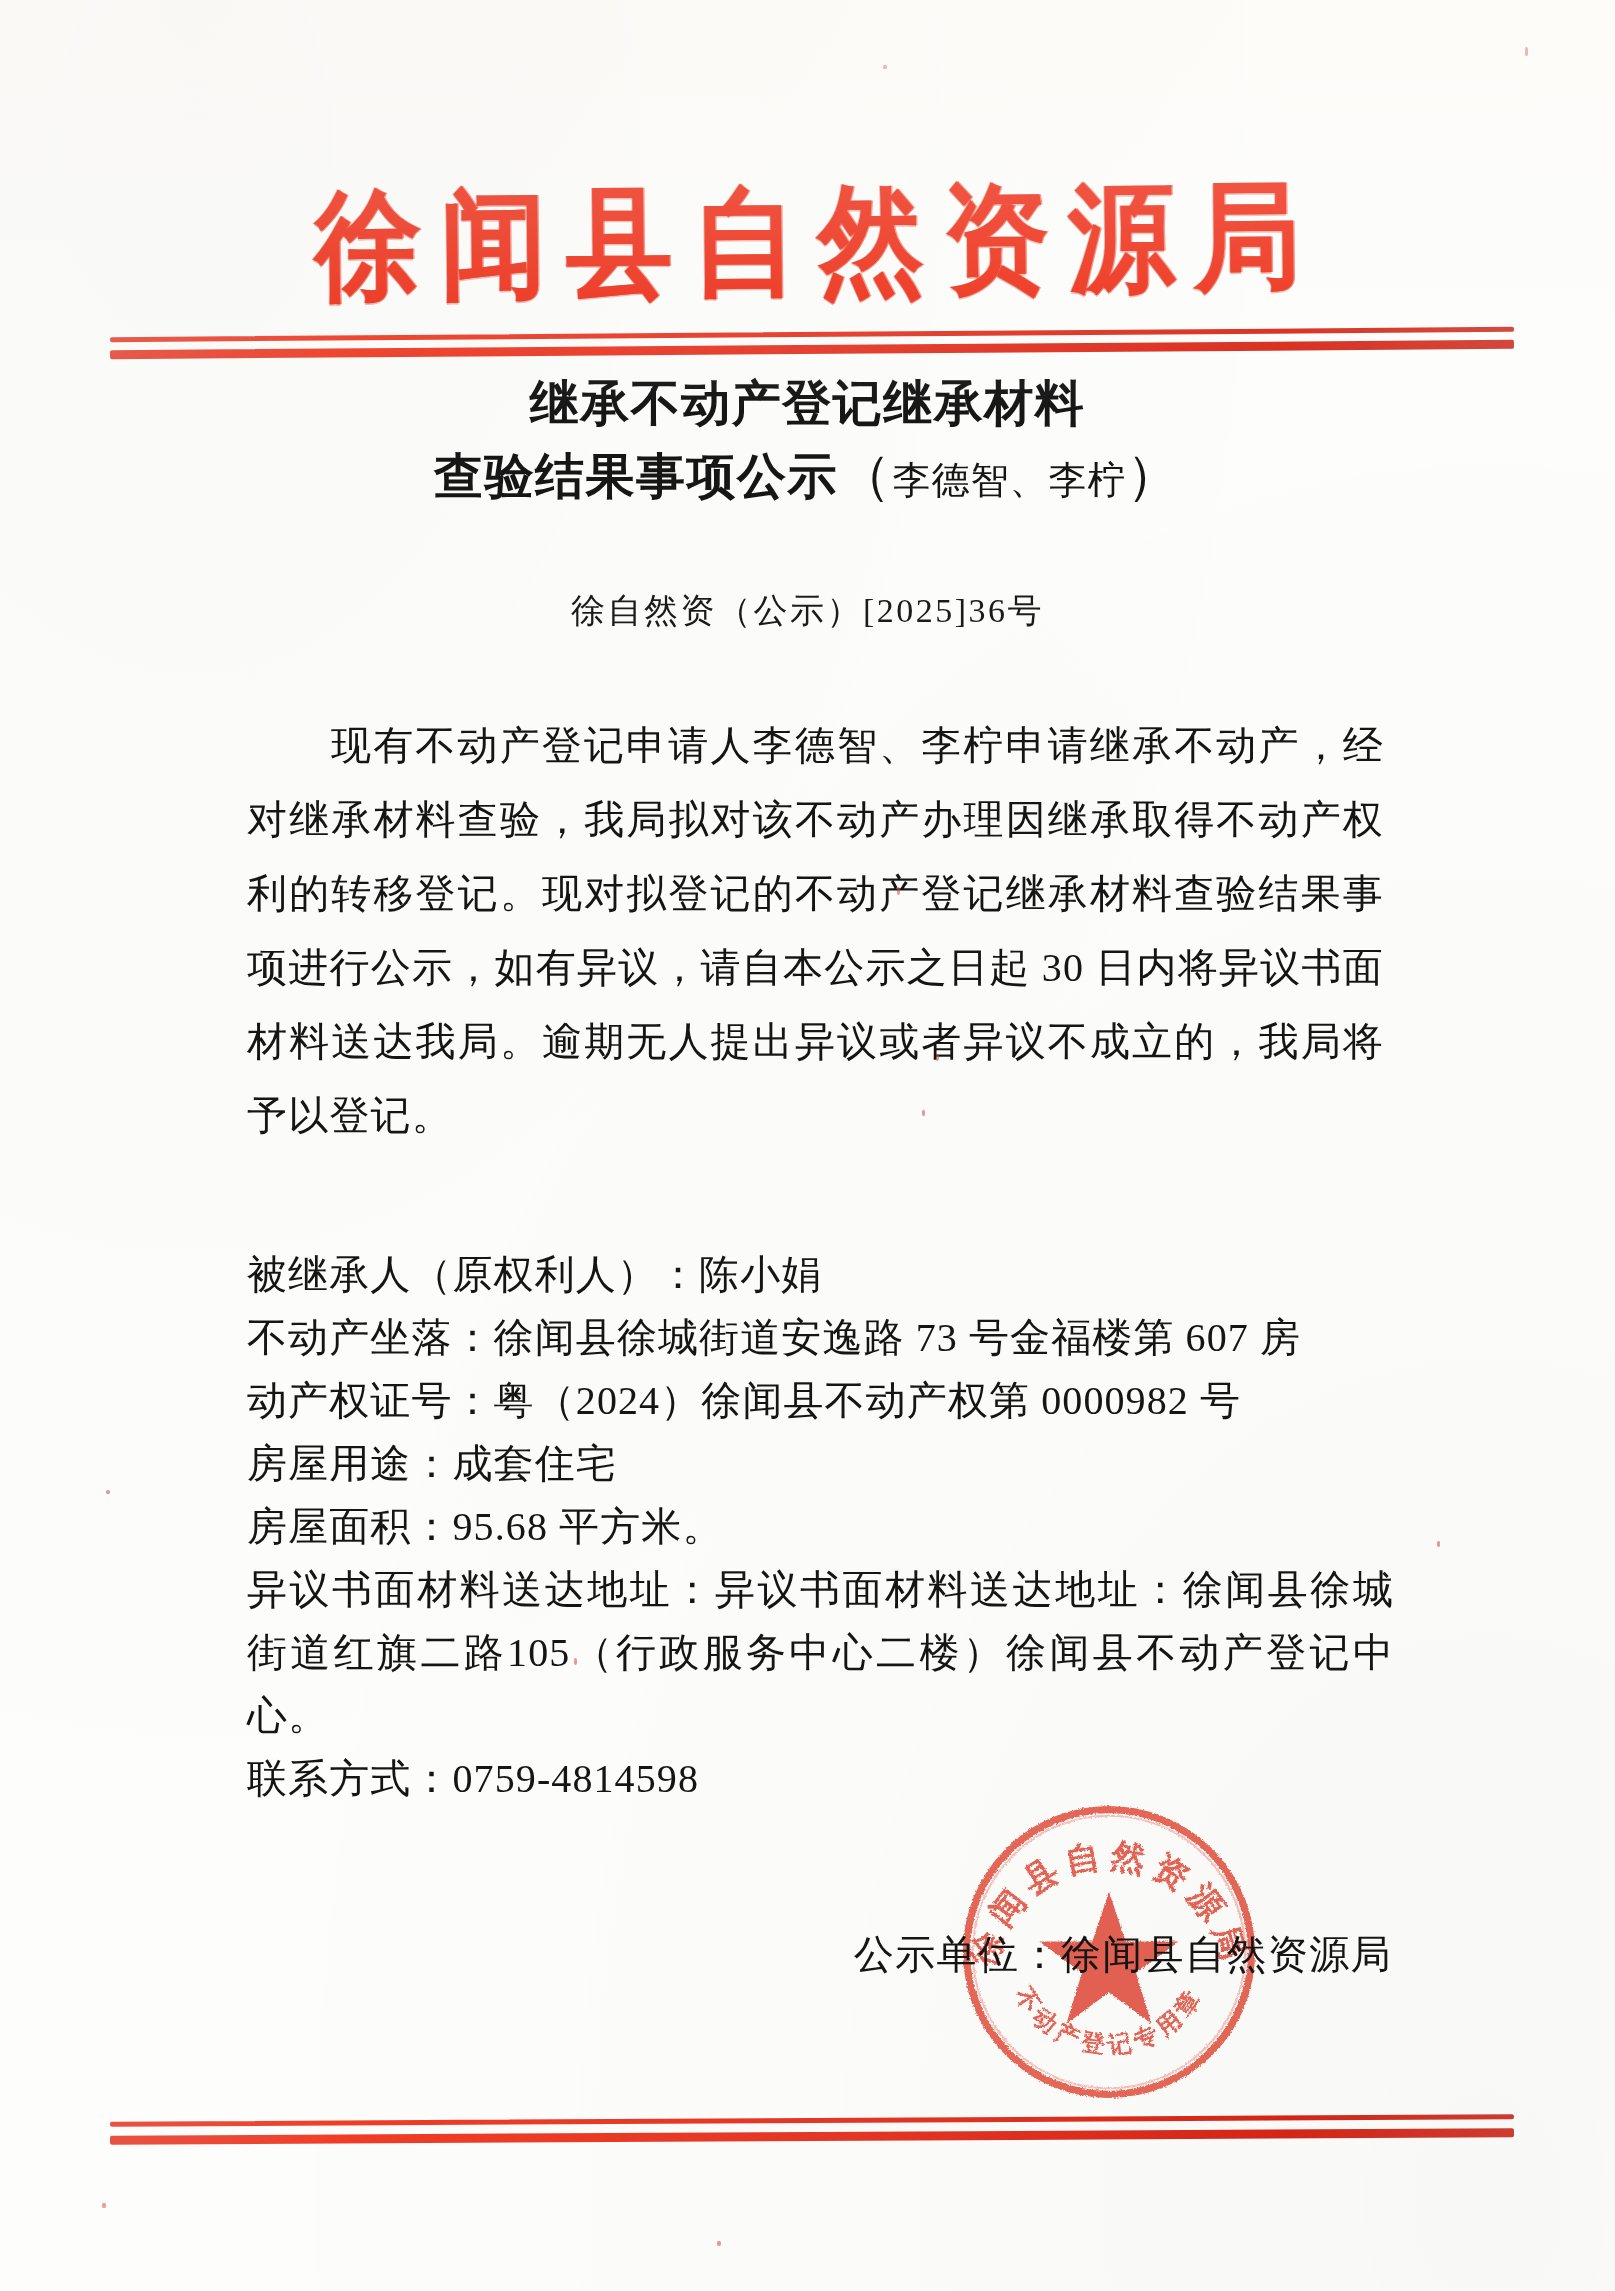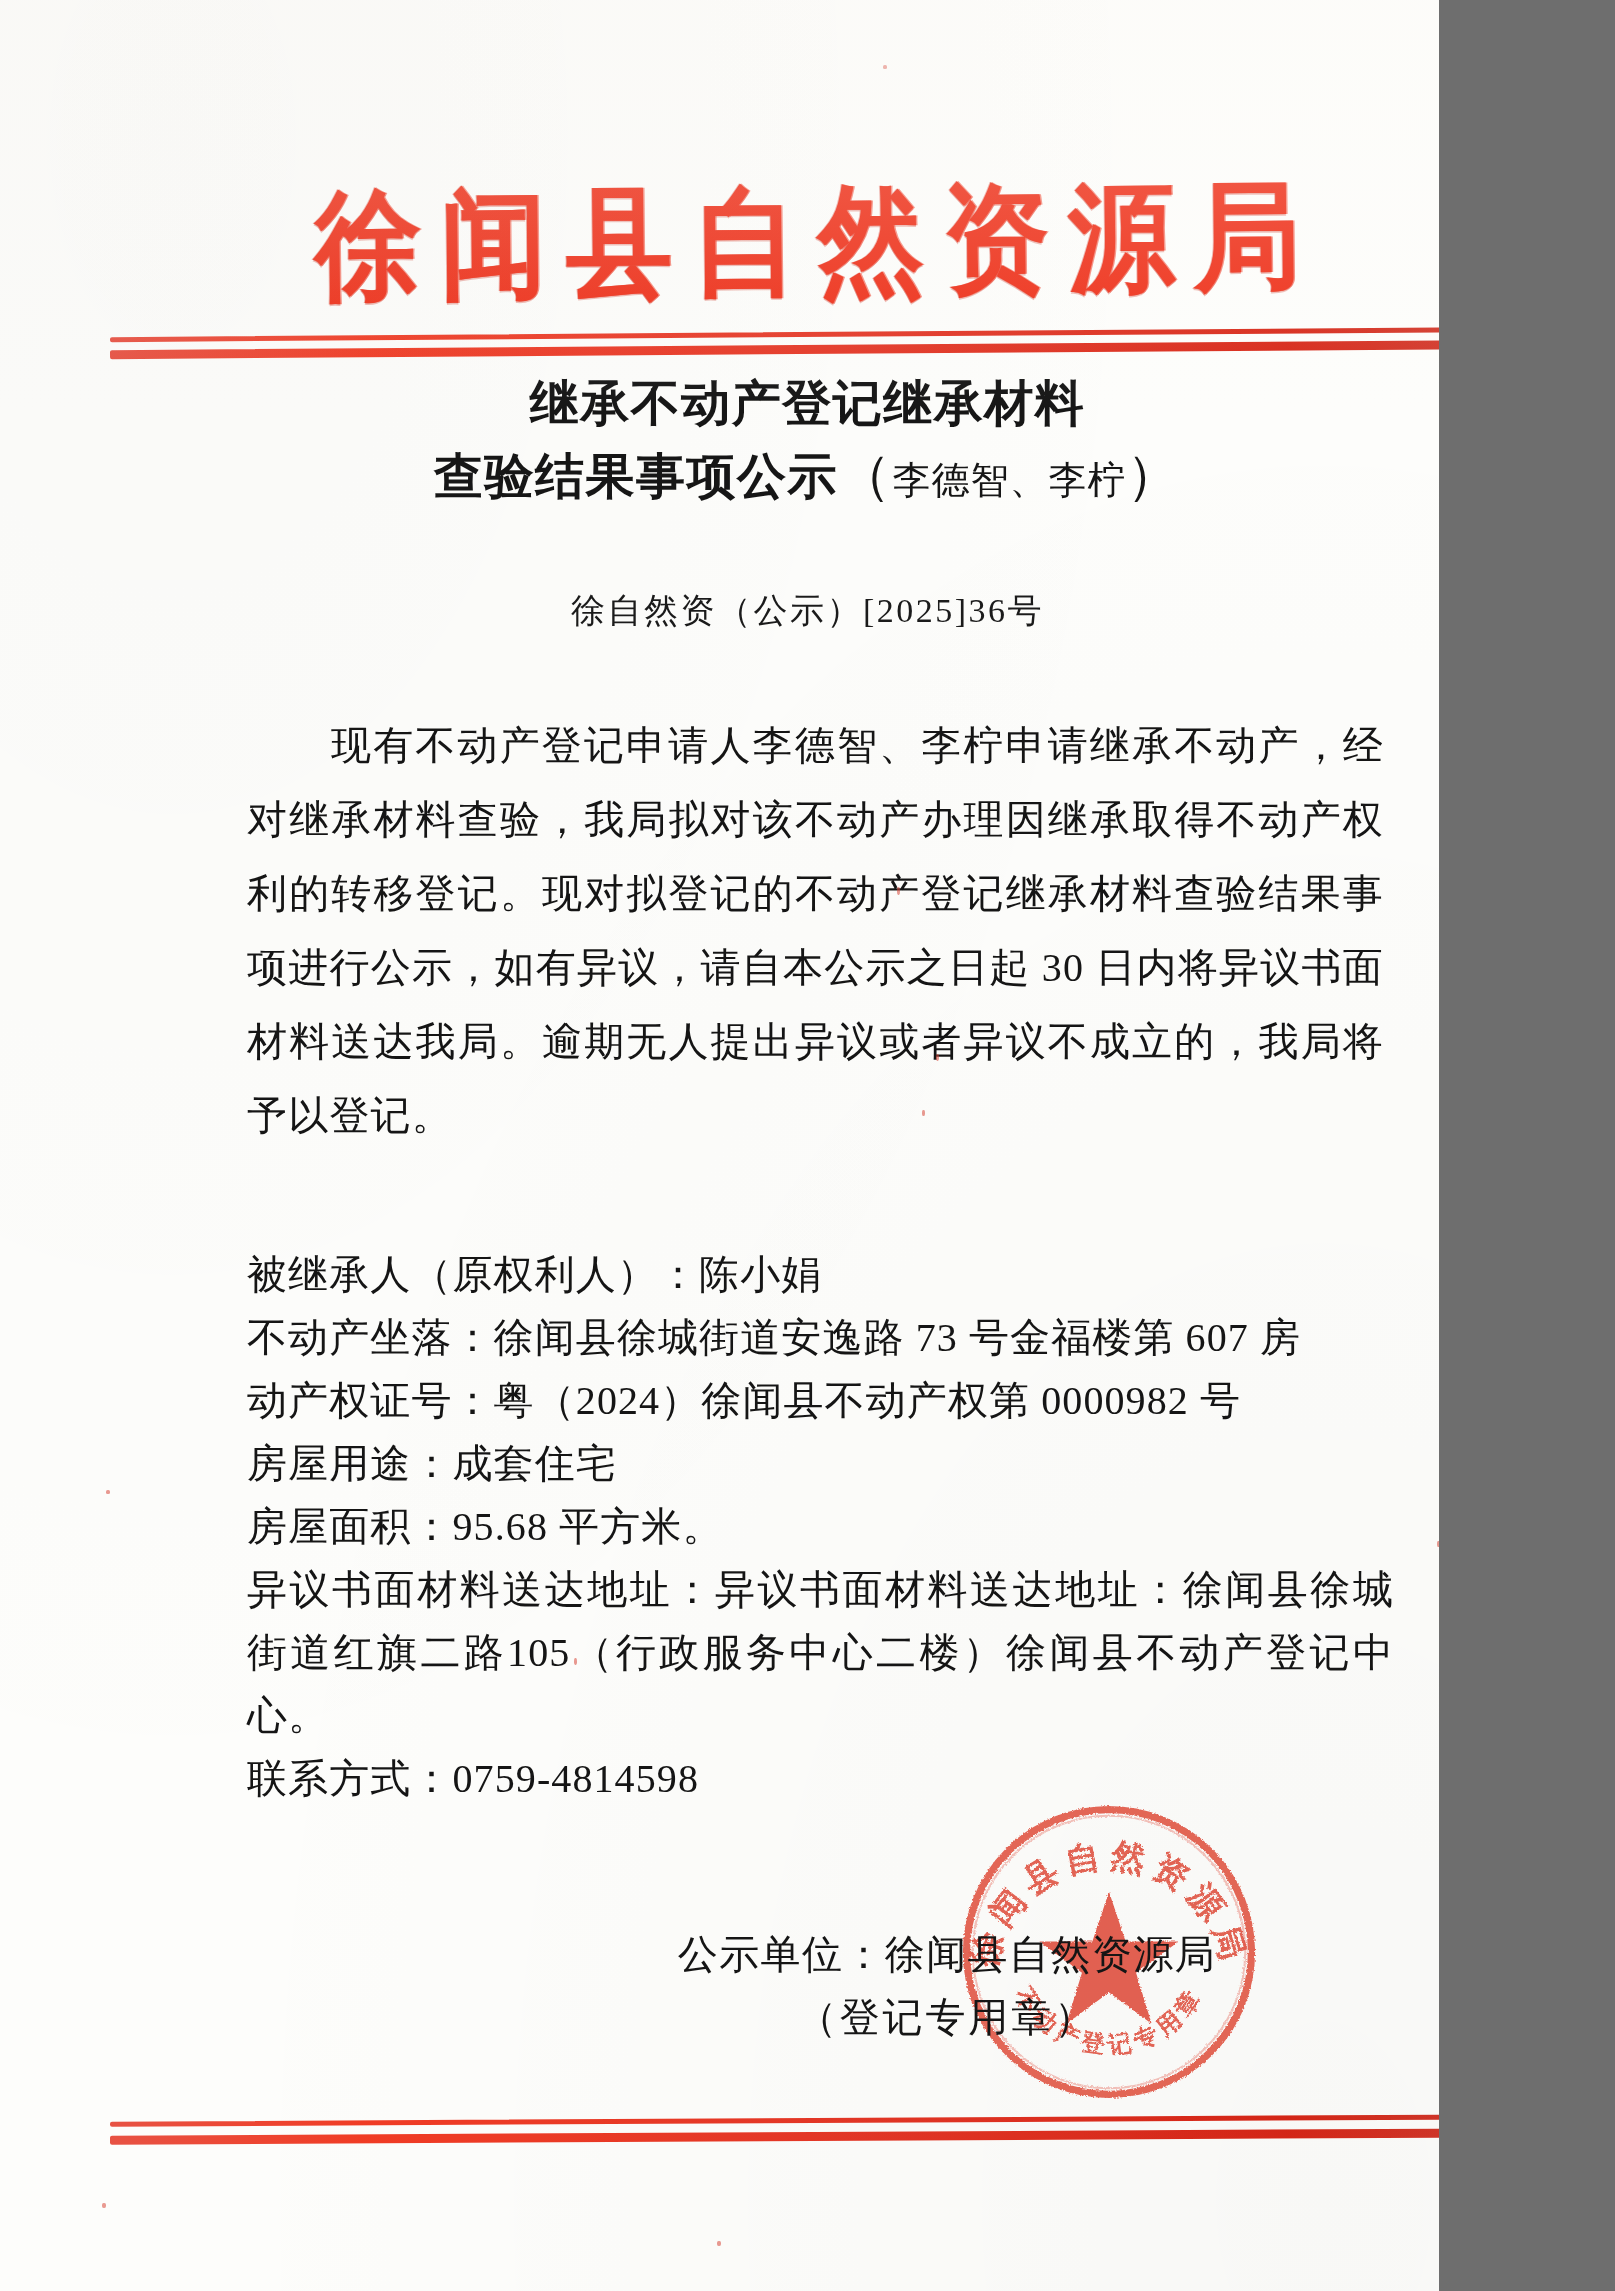--- a/index.html
+++ b/index.html
@@ -2,21 +2,21 @@
 <html><head>
 <meta charset="utf-8">
 <style>
   html, body {
     margin: 0;
     padding: 0;
     background: #6e6e6e;
   }
   .page {
     position: relative;
-    width: 1439px;
+    width: 1615px;
     height: 2292px;
     background: #fdfdfb;
     overflow: hidden;
     font-family: "Liberation Serif", "DejaVu Serif", serif;
     color: #141414;
     box-sizing: border-box;
   }
 
   
   .page::after {
@@ -255,21 +255,20 @@
         </text>
         <text font-size="23" letter-spacing="5">
           <textPath href="#arcBottom" startOffset="50%" text-anchor="middle">不动产登记专用章</textPath>
         </text>
       </g>
     </svg>
   </div>
 
   <div class="sign-block">
     <div>公示单位：徐闻县自然资源局</div>
-    <div class="sign-line-2">（登记专用章）</div>
   </div>
 
   <div class="rule-red rule-foot-a"></div>
   <div class="rule-red rule-foot-b"></div>
 
   <div class="speck" style="left:1525px;top:47px;width:2.9px;height:8.8px;"></div>
   <div class="speck" style="left:883px;top:65px;width:3.9px;height:3.9px;"></div>
   <div class="speck" style="left:897px;top:887px;width:2.9px;height:7.8px;"></div>
   <div class="speck" style="left:936px;top:1054px;width:2.9px;height:6.9px;"></div>
   <div class="speck" style="left:922px;top:1110px;width:2.9px;height:5.9px;"></div>

